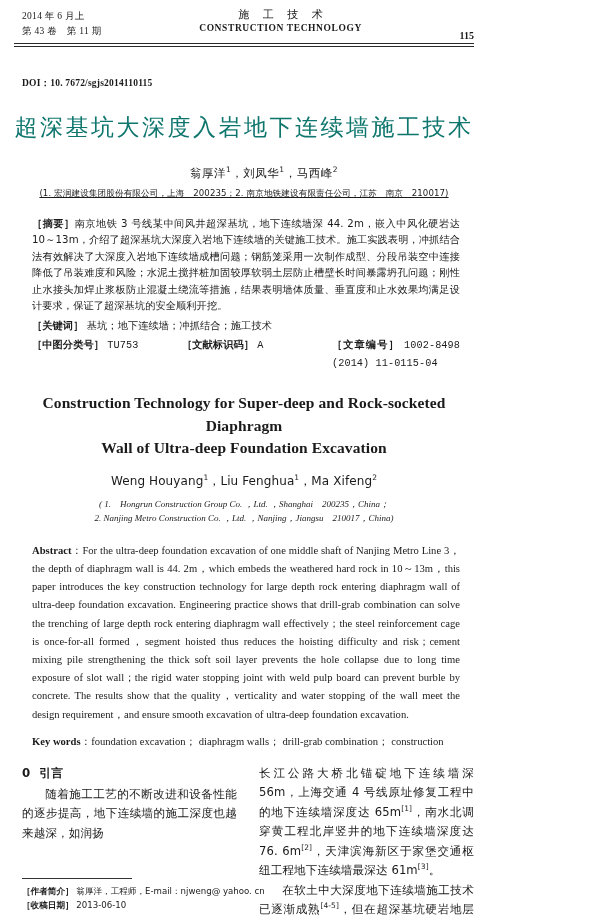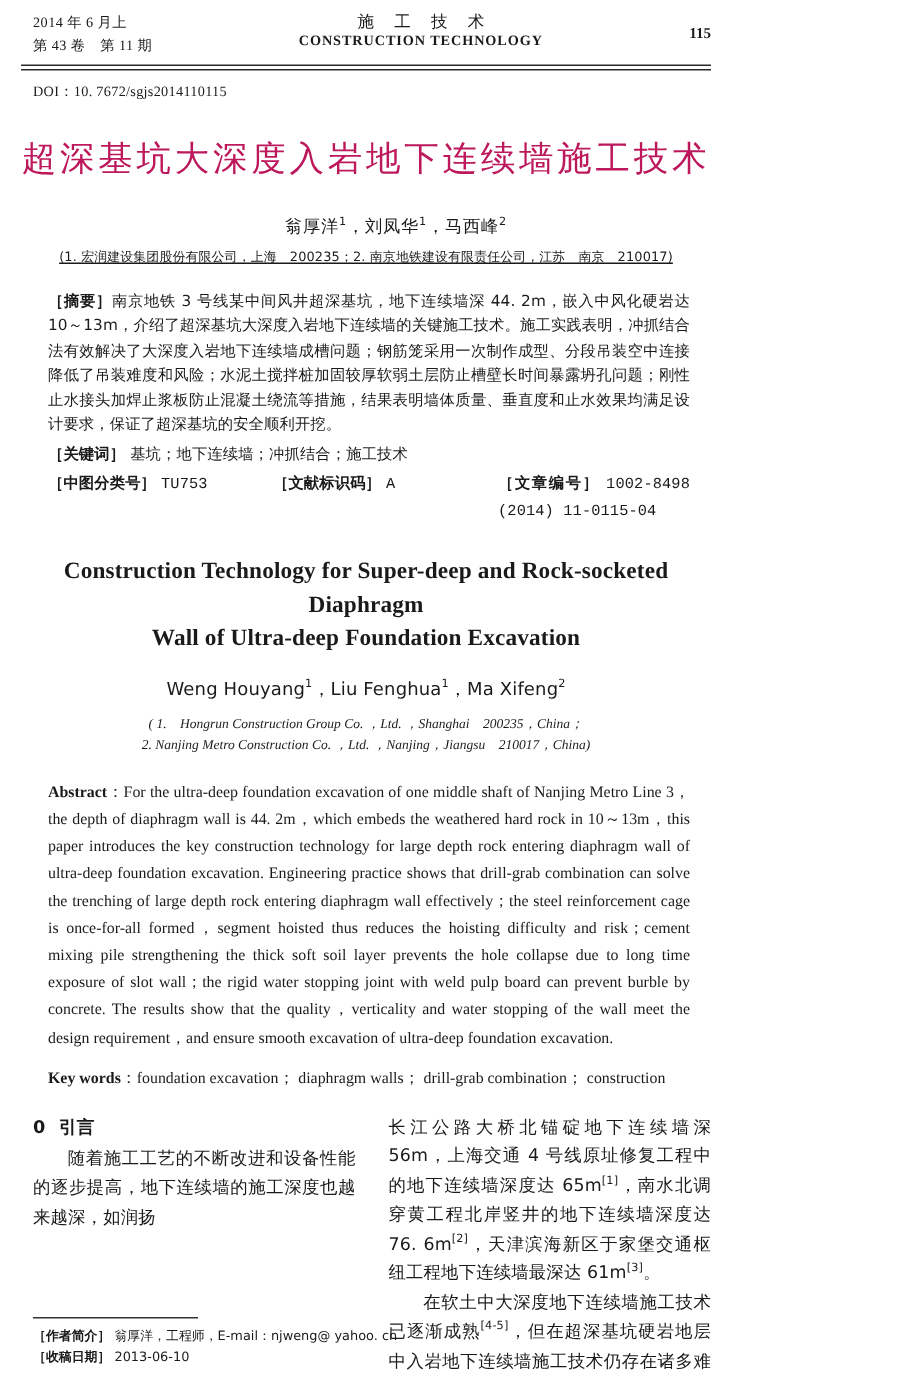--- a/index.html
+++ b/index.html
@@ -56,45 +56,46 @@
     letter-spacing: 0.6px;
     font-weight: bold;
     margin-top: 1px;
     font-family: "Liberation Serif", serif;
   }
   .mh-right {
     font-size: 10px;
     font-weight: bold;
     white-space: nowrap;
     align-self: flex-end;
-    padding-bottom: 14px;
+    padding-bottom: 1px;
   }
   .rule-double {
     margin: 1px 14px 0 14px;
     border-top: 1.6px solid #2a2a2a;
     border-bottom: 1px solid #2a2a2a;
     height: 2px;
   }
 
   
   .doi {
-    margin: 8px 0 0 22px;
+    margin: 30px 0 0 22px;
     font-size: 9.5px;
     letter-spacing: 0.2px;
+    font-weight: bold;
   }
 
   
   .cn-title {
     text-align: center;
     font-size: 23px;
     letter-spacing: 2.5px;
     margin: 22px 0 0 0;
     font-family: "DejaVu Sans", sans-serif;
     font-weight: normal;
-    color: #be185d;
+    color: #0f766e;
   }
   .cn-authors {
     text-align: center;
     font-size: 11.5px;
     margin-top: 22px;
     letter-spacing: 0.5px;
     font-family: "DejaVu Sans", sans-serif;
     padding-left: 40px;
   }
   .cn-authors sup { font-size: 7.5px; vertical-align: super; }

